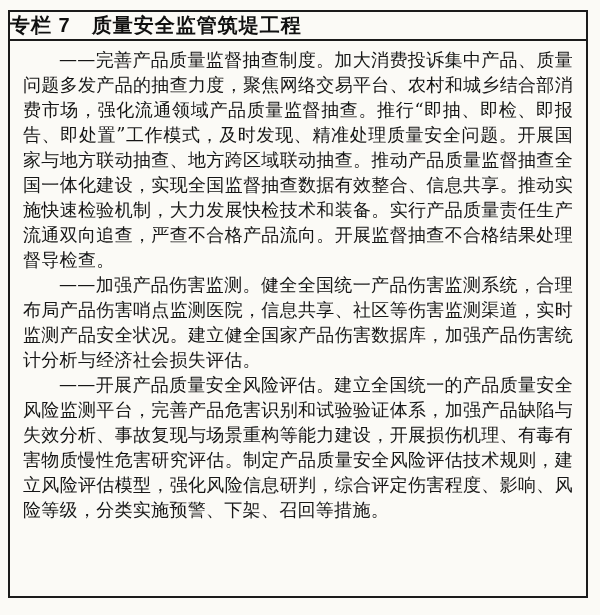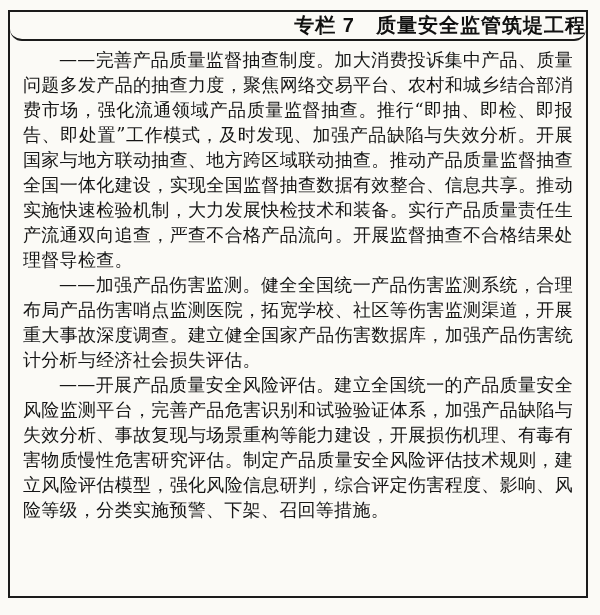--- a/index.html
+++ b/index.html
@@ -23,28 +23,27 @@
     top: 10px;
     width: 580px;
     height: 588px;
     border: 2px solid #1b1b1b;
     box-sizing: border-box;
     background: #fbfaf6;
   }
   .box-title {
     height: 27px;
     line-height: 27px;
-    text-align: right;
+    text-align: left;
     font-weight: bold;
     font-size: 20px;
     letter-spacing: 1px;
     font-family: "Liberation Sans", "DejaVu Sans", sans-serif;
     border-bottom: 2px solid #1b1b1b;
     color: #101010;
-    border-radius: 12px;
   }
   .box-body {
     padding: 6px 13px 0 13px;
     font-size: 18px;
     line-height: 25px;
     text-align: justify;
     text-justify: inter-character;
     letter-spacing: 0.3px;
     color: #161616;
   }
@@ -53,18 +52,18 @@
     text-indent: 2em;
   }
 </style>
 </head>
 <body>
 
 <div class="page">
   <div class="column-box">
     <div class="box-title">专栏 7　质量安全监管筑堤工程</div>
     <div class="box-body">
-      <p>——完善产品质量监督抽查制度。加大消费投诉集中产品、质量问题多发产品的抽查力度，聚焦网络交易平台、农村和城乡结合部消费市场，强化流通领域产品质量监督抽查。推行“即抽、即检、即报告、即处置”工作模式，及时发现、加强产品缺陷与失效分析。开展国家与地方联动抽查、地方跨区域联动抽查。推动产品质量监督抽查全国一体化建设，实现全国监督抽查数据有效整合、信息共享。推动实施快速检验机制，大力发展快检技术和装备。实行产品质量责任生产流通双向追查，严查不合格产品流向。开展监督抽查不合格结果处理督导检查。</p>
-      <p>——加强产品伤害监测。健全全国统一产品伤害监测系统，合理布局产品伤害哨点监测医院，拓宽学校、社区等伤害监测渠道，开展重大事故深度调查。建立健全国家产品伤害数据库，加强产品伤害统计分析与经济社会损失评估。</p>
+      <p>——完善产品质量监督抽查制度。加大消费投诉集中产品、质量问题多发产品的抽查力度，聚焦网络交易平台、农村和城乡结合部消费市场，强化流通领域产品质量监督抽查。推行“即抽、即检、即报告、即处置”工作模式，及时发现、精准处理质量安全问题。开展国家与地方联动抽查、地方跨区域联动抽查。推动产品质量监督抽查全国一体化建设，实现全国监督抽查数据有效整合、信息共享。推动实施快速检验机制，大力发展快检技术和装备。实行产品质量责任生产流通双向追查，严查不合格产品流向。开展监督抽查不合格结果处理督导检查。</p>
+      <p>——加强产品伤害监测。健全全国统一产品伤害监测系统，合理布局产品伤害哨点监测医院，信息共享、社区等伤害监测渠道，实时监测产品安全状况。建立健全国家产品伤害数据库，加强产品伤害统计分析与经济社会损失评估。</p>
       <p>——开展产品质量安全风险评估。建立全国统一的产品质量安全风险监测平台，完善产品危害识别和试验验证体系，加强产品缺陷与失效分析、事故复现与场景重构等能力建设，开展损伤机理、有毒有害物质慢性危害研究评估。制定产品质量安全风险评估技术规则，建立风险评估模型，强化风险信息研判，综合评定伤害程度、影响、风险等级，分类实施预警、下架、召回等措施。</p>
     </div>
   </div>
 </div>
 
 </body></html>

